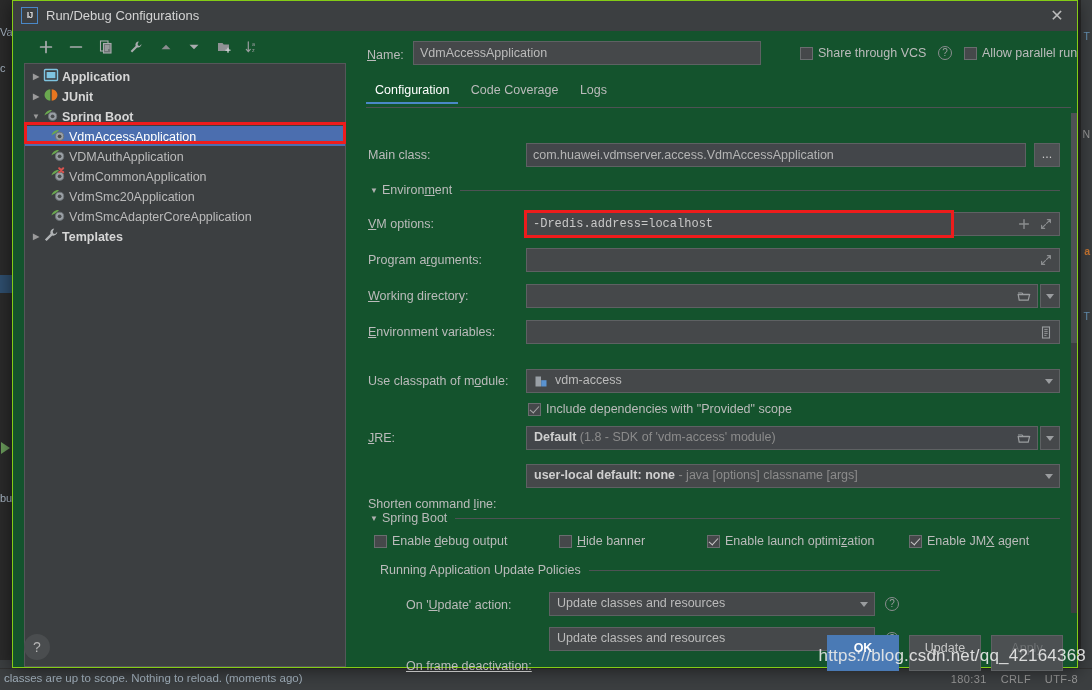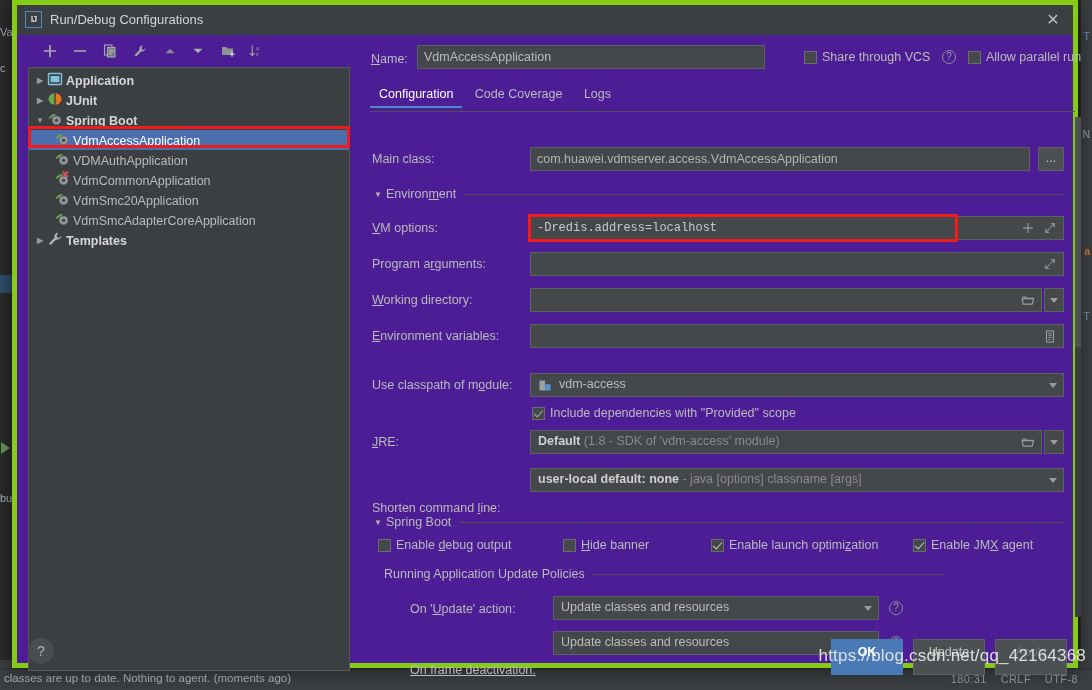--- a/index.html
+++ b/index.html
@@ -26,22 +26,22 @@
   .ide-status-left { position: absolute; left: 4px; top: 3px; font-size: 11.5px; color: #a5b4c0; white-space: nowrap; }
   .ide-status-right { position: absolute; right: 14px; top: 4px; font-size: 11px; color: #9a9a9a; letter-spacing: .4px; }
   .ide-run-arrow { position: absolute; left: 1px; width: 0; height: 0; border-left: 9px solid #6a9b5b; border-top: 6px solid transparent; border-bottom: 6px solid transparent; }
   .ide-blue-mark { position: absolute; background: #2f4f6f; }
 
   
   #dialog {
     position: absolute;
     left: 12px; top: 0;
     width: 1066px; height: 668px;
-    background: #4c1d95;
-    border: 5px solid #84cc16;
+    background: #14532d;
+    border: 1px solid #84cc16;
     box-shadow: 0 2px 18px rgba(0,0,0,.55);
   }
 
   
   #titlebar { position: relative; height: 30px; background: #3c3f41; }
   .tb-icon {
     position: absolute; left: 8px; top: 6px;
     width: 17px; height: 17px;
     background: #3c3f41;
     border: 1.5px solid #4a88c7;
@@ -197,21 +197,21 @@
 
   <div class="ide-right-col"></div>
   <div class="ide-right-strip"></div>
   <div class="ide-tool-label" style="right:2px; top:30px; color:#6897bb;">T</div>
   <div class="ide-tool-label" style="right:14px; top:60px;">n</div>
   <div class="ide-tool-label" style="right:2px; top:128px;">N</div>
   <div class="ide-tool-label" style="right:2px; top:245px; color:#cc7832; font-weight:bold;">a</div>
   <div class="ide-tool-label" style="right:2px; top:310px; color:#6897bb;">T</div>
 
   <div class="ide-statusbar">
-    <div class="ide-status-left">classes are up to date. Nothing to agent. (moments ago)</div>
+    <div class="ide-status-left">classes are up to scope. Nothing to reload. (moments ago)</div>
     <div class="ide-status-right">
       <span>180:31</span>
       &nbsp;&nbsp;
       <span>CRLF</span>
       &nbsp;&nbsp;
       <span>UTF-8</span>
     </div>
   </div>
 </div>
 

